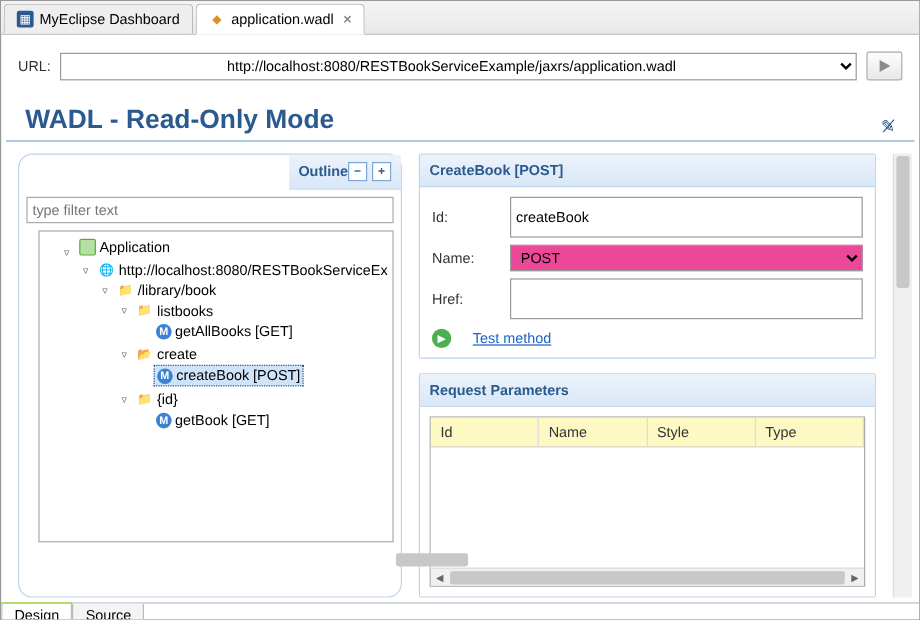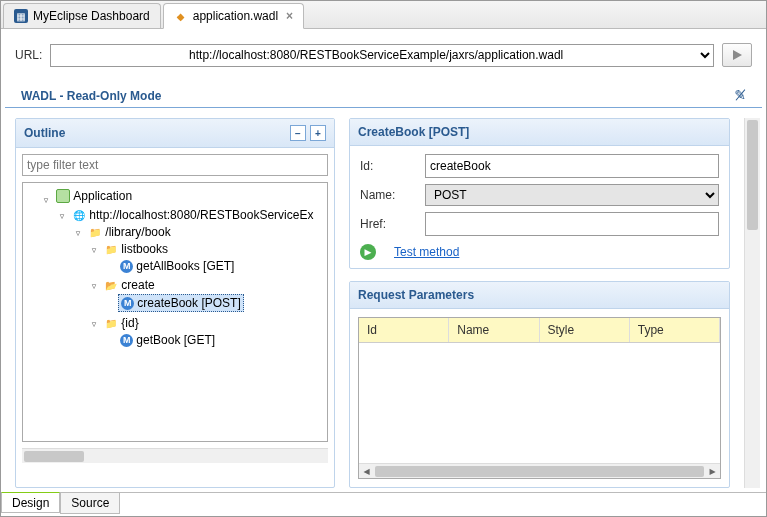--- a/index.html
+++ b/index.html
@@ -12,31 +12,31 @@
 .tab-close { color: #888; font-weight: bold; margin-left: 3px; }
 
 
 .urlbar { display: flex; align-items: center; padding: 14px 14px 6px; gap: 8px; }
 .urlbar label { color: #333; }
 .urlbar select { flex: 1; height: 23px; border: 1px solid #999; padding: 2px 4px; background: #fff; text-align: center; }
 .urlbar .go { width: 30px; height: 24px; border: 1px solid #aaa; background: linear-gradient(#fdfdfd,#e8e8e8); display:flex; align-items:center; justify-content:center; border-radius:2px; }
 
 
 .wadl-header { display:flex; justify-content:space-between; align-items:flex-end; padding: 14px 16px 4px; border-bottom: 1px solid #7ba7d7; margin: 0 4px; }
-.wadl-header h1 { color: #2a5a8f; font-size: 12px; font-weight: bold; }
+.wadl-header h1 { color: #2a5a8f; font-size: 22px; font-weight: bold; }
 
 
 .body { display:flex; gap:14px; padding: 10px 6px 4px 14px; height: 384px; }
 .left { width: 320px; display:flex; flex-direction:column; }
 .right { flex:1; display:flex; flex-direction:column; gap:12px; }
 .scroll-col { width: 16px; background:#f0f0f0; border-left:1px solid #ddd; position:relative; }
 .scroll-thumb { position:absolute; top:2px; left:2px; right:2px; height:110px; background:#c8c8c8; border-radius:2px; }
 
 
-.panel { border: 1px solid #bfd4eb; border-radius:2px; }
+.panel { border: 1px solid #bfd4eb; border-radius:12px;align-items:flex-end; }
 .panel-hd { background: linear-gradient(#ecf3fb,#d9e7f7); color:#2a5a8f; font-weight:bold; padding:6px 8px; border-bottom:1px solid #bfd4eb; display:flex; justify-content:space-between; align-items:center; }
 .panel-hd .tools { display:flex; gap:4px; }
 .tool-btn { width:16px; height:16px; border:1px solid #7ba7d7; background:#fff; display:flex; align-items:center; justify-content:center; font-size:10px; color:#2a5a8f; cursor:pointer; }
 
 
 .filter { width: calc(100% - 12px); margin:6px; height:22px; border:1px solid #aaa; padding:2px 4px; color:#888; }
 .tree { border:1px solid #aaa; margin:0 6px 6px; height:260px; overflow:auto; padding:4px 2px; position:relative; }
 .tree ul { list-style:none; padding-left:16px; }
 .tree li { padding:1px 0; white-space:nowrap; }
 .tree .node { display:inline-flex; align-items:center; gap:3px; padding:1px 2px; }
@@ -48,22 +48,22 @@
 .ic-folder { color:#f0b84a; }
 .ic-m { background:#3b82d4; color:#fff; border-radius:50%; font-weight:bold; width:13px; height:13px; font-size:9px; }
 .tree-hscroll { height:15px; background:#f0f0f0; border-top:1px solid #ddd; margin:0 6px 6px; position:relative; }
 .tree-hscroll .th { position:absolute; left:2px; top:2px; width:60px; height:11px; background:#c8c8c8; border-radius:2px; }
 
 
 .form { border:1px solid #bfd4eb; border-radius:2px; }
 .form-hd { background: linear-gradient(#ecf3fb,#d9e7f7); color:#2a5a8f; font-weight:bold; padding:6px 8px; border-bottom:1px solid #bfd4eb; }
 .form-body { padding:8px 10px; display:grid; grid-template-columns: 55px 1fr; gap:6px 10px; align-items:center; }
 .form-body label { color:#333; }
-.finput { height:24px; border:1px solid #999; padding:2px 4px; background:#fff; width:100%; }
-.fselect { height:22px; border:1px solid #999; padding:2px 4px; background:#e5e5e5; width:100%; }
+.finput { height:34px; border:1px solid #999; padding:2px 4px; background:#fff; width:100%; }
+.fselect { height:22px; border:1px solid #999; padding:2px 4px; background:#ec4899; width:100%; }
 .link-row { grid-column: 1 / span 2; display:flex; align-items:center; gap:6px; padding-top:2px; }
 .link-row a { color:#1a63c7; text-decoration:underline; cursor:pointer;margin-left:12px; }
 .link-row .go-ic { width:16px; height:16px; border-radius:50%; background:#4caf50; color:#fff; display:flex; align-items:center; justify-content:center; font-size:9px; }
 
 
 .req { border:1px solid #bfd4eb; border-radius:2px; flex:1; display:flex; flex-direction:column; }
 .req-body { padding:8px; flex:1; display:flex; flex-direction:column; }
 .grid { border:1px solid #aaa; flex:1; display:flex; flex-direction:column; }
 .grid-hd { display:flex; background:#fef9c3; border-bottom:1px solid #ccc; }
 .grid-hd div { padding:5px 8px; border-right:1px solid #ddd; color:#333; flex:1; }

